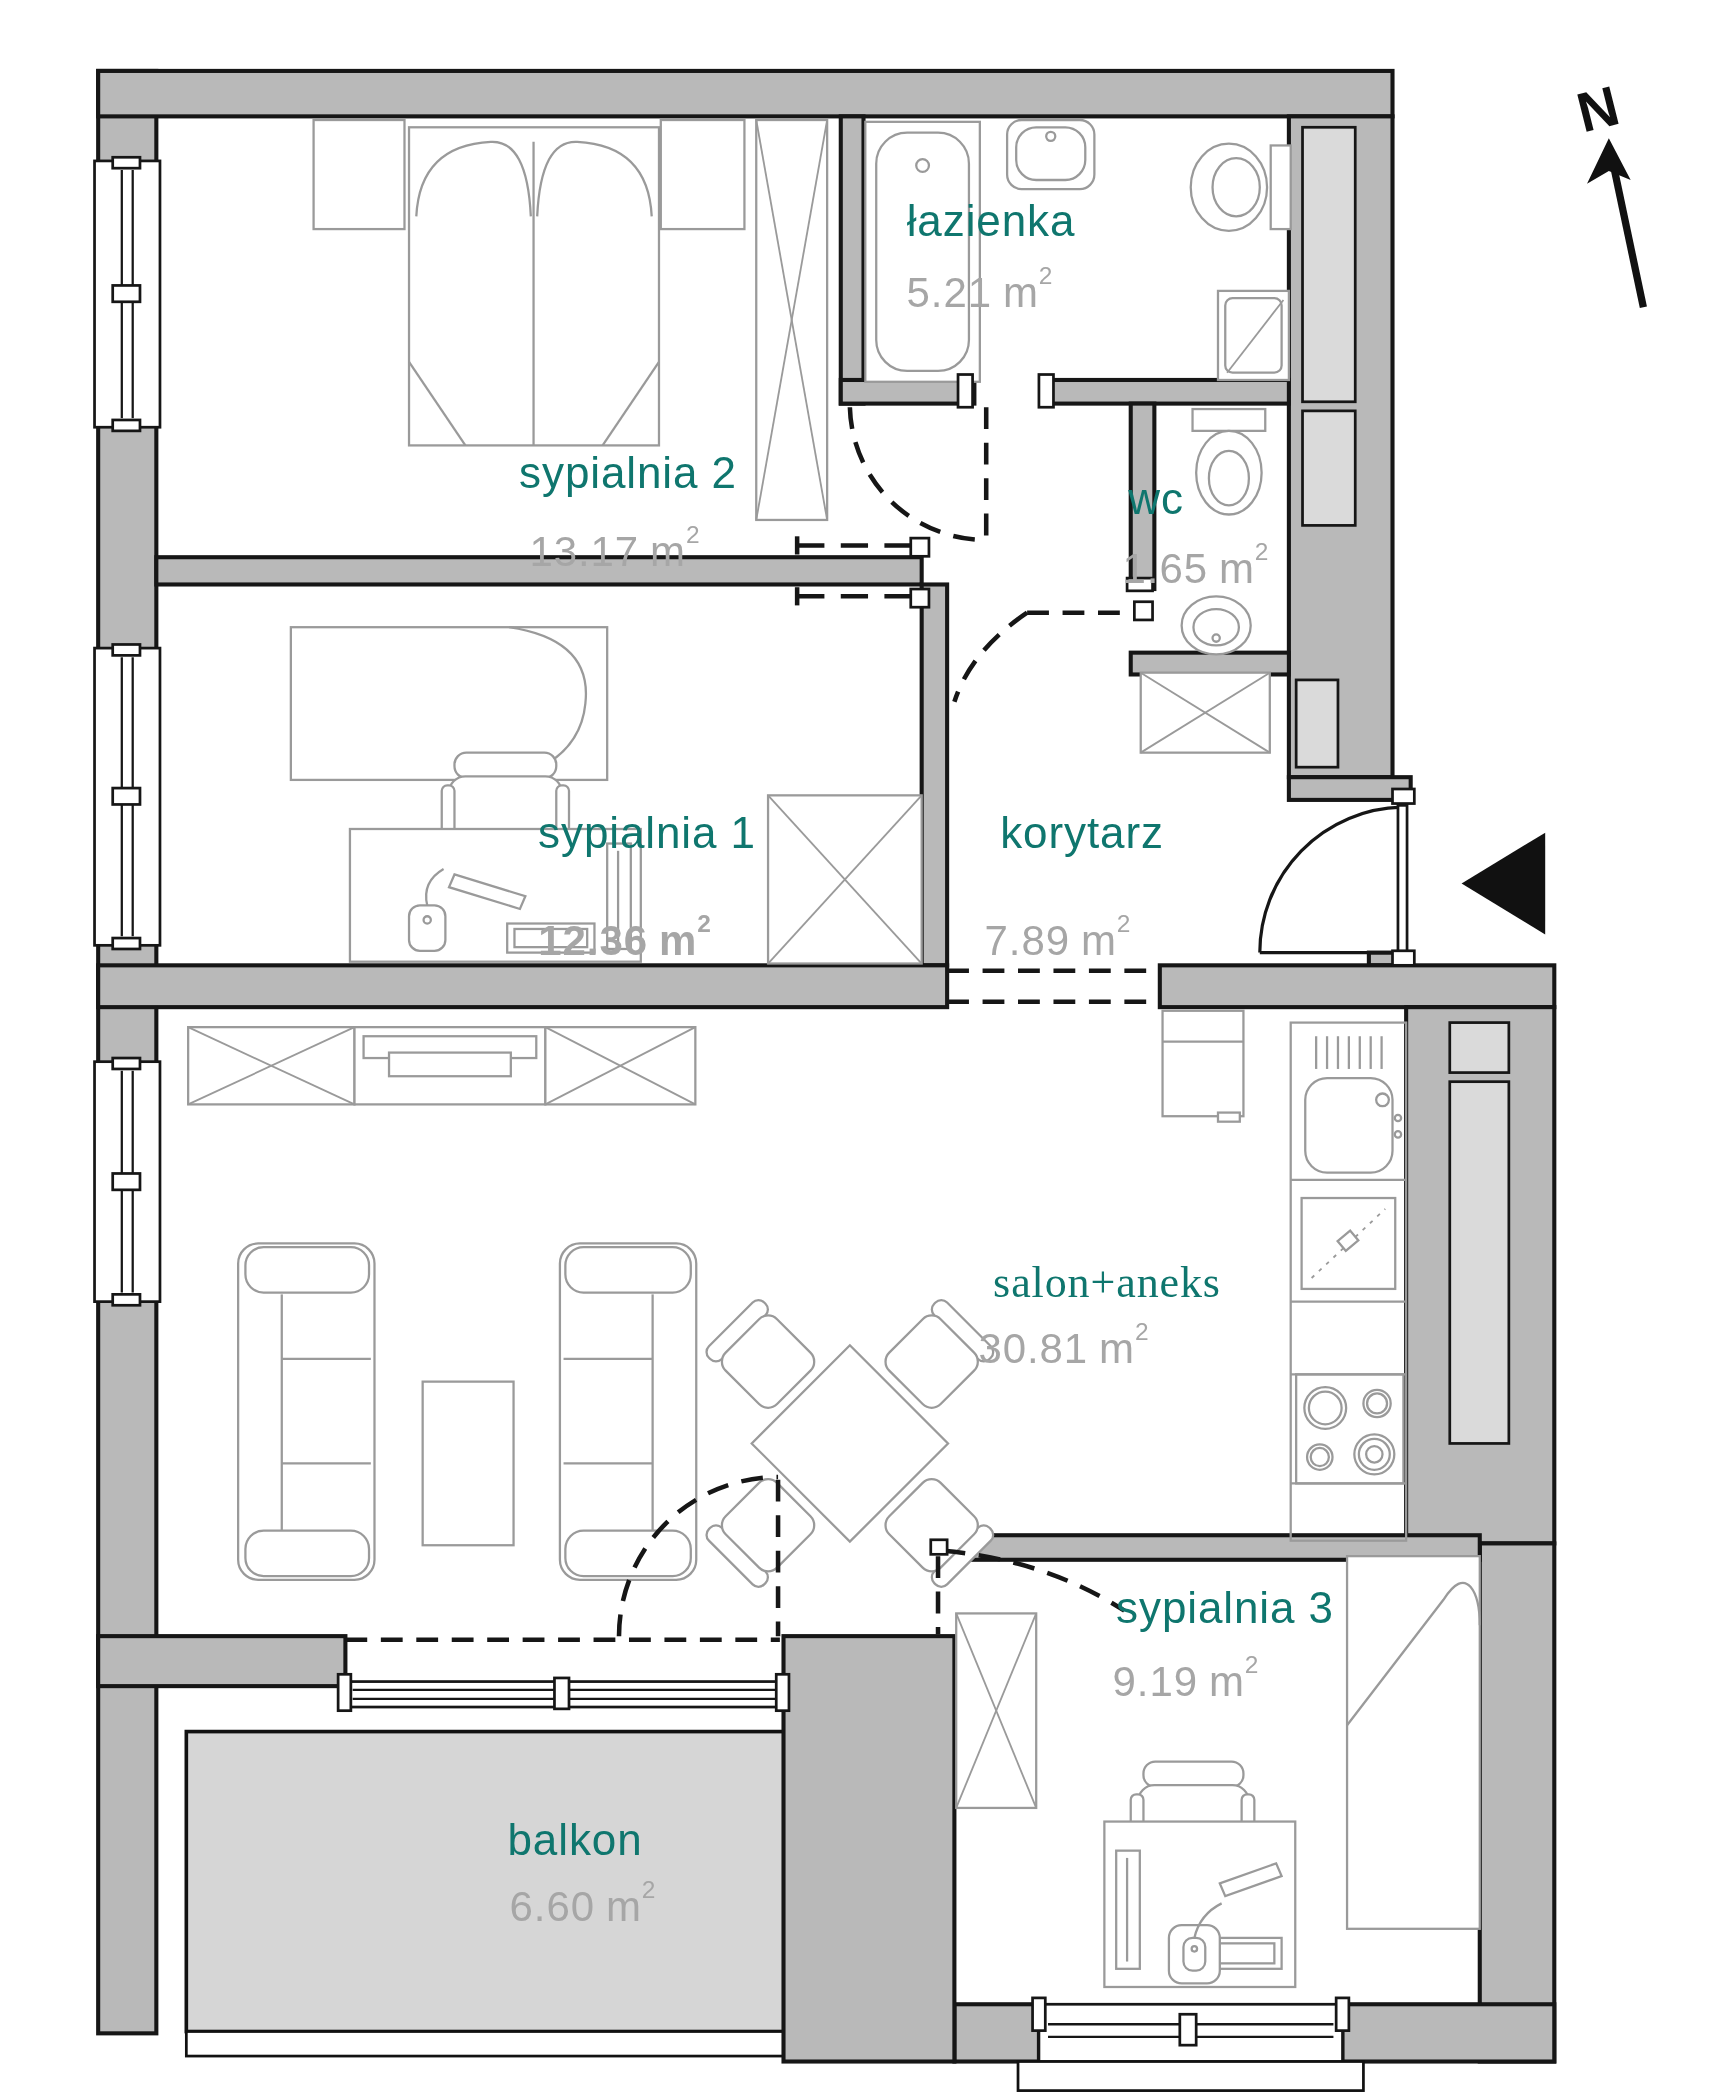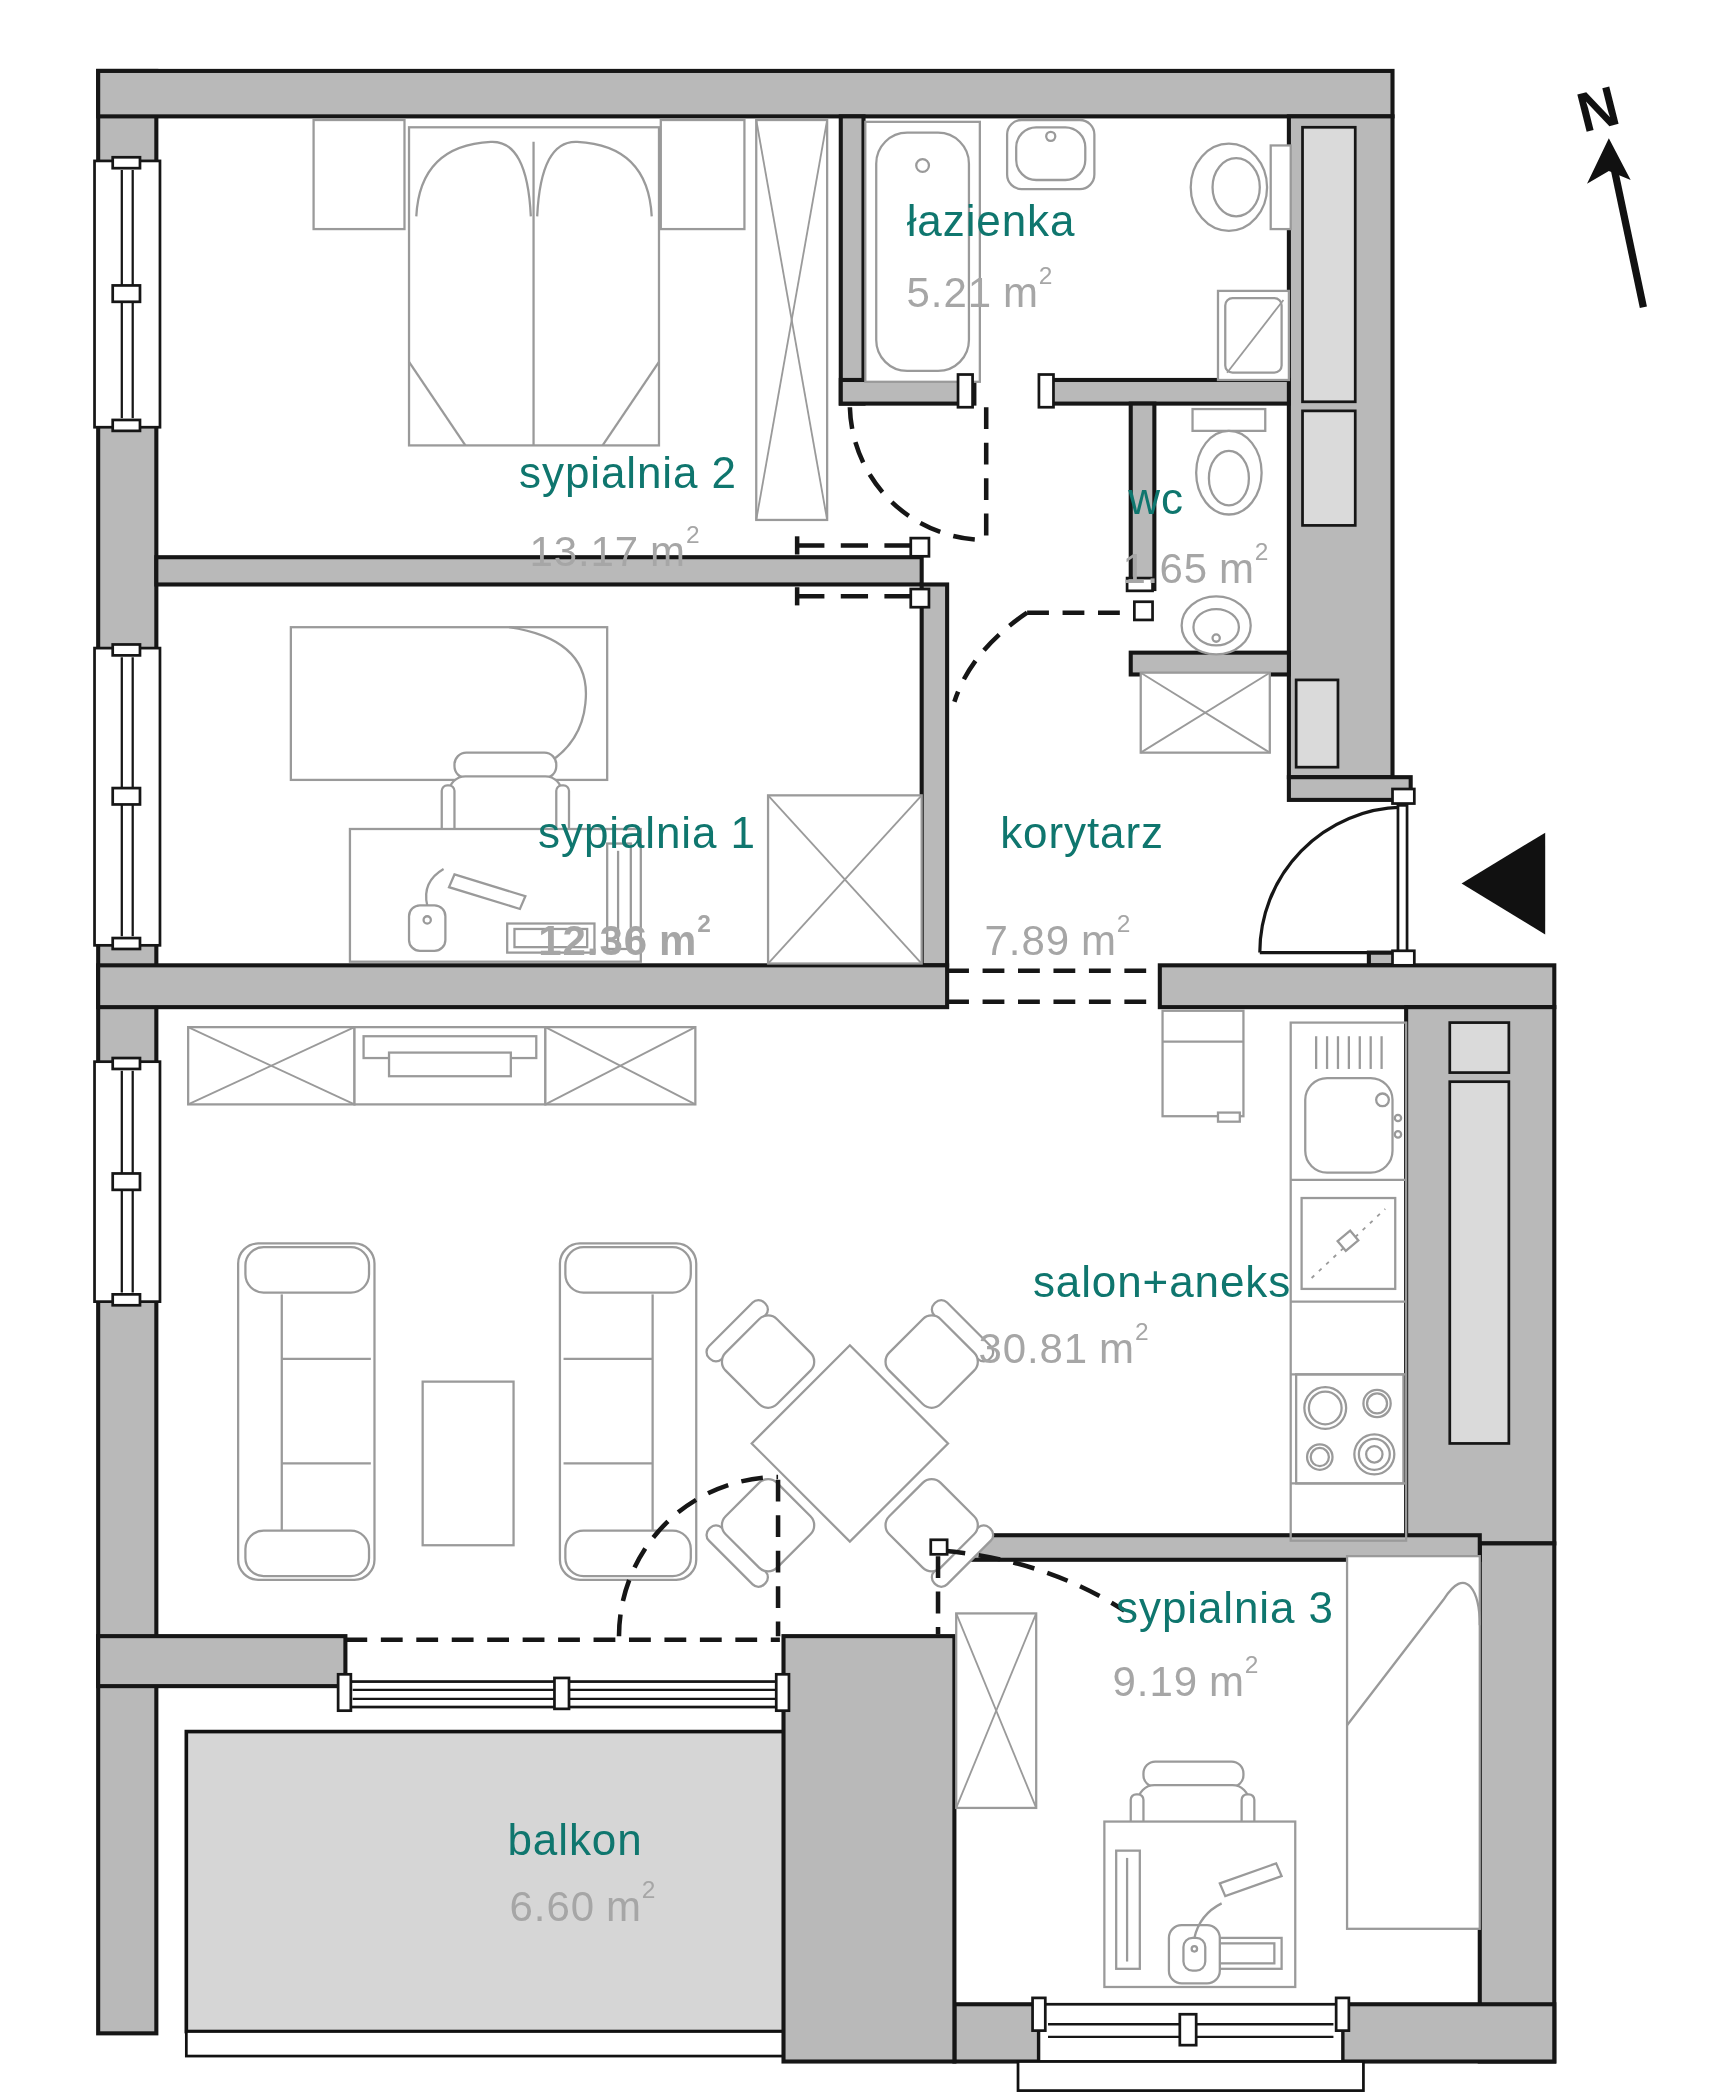--- a/index.html
+++ b/index.html
@@ -420,21 +420,21 @@
   <div class="room-label" style="left:647px;top:833px;">sypialnia 1</div>
   <div class="area-label" style="left:625px;top:937px;font-weight:bold;">
     <span>12.36</span><span class="unit-wrap"><span>m</span><sup>2</sup></span>
   </div>
 
   <div class="room-label" style="left:1082px;top:833px;">korytarz</div>
   <div class="area-label" style="left:1058px;top:937px;">
     <span>7.89</span><span class="unit-wrap"><span>m</span><sup>2</sup></span>
   </div>
 
-  <div class="room-label" style="left:1162px;top:1282px;">salon+aneks</div>
+  <div class="room-label" style="left:1107px;top:1282px;font-family:Liberation Serif, serif;">salon+aneks</div>
   <div class="area-label" style="left:1064px;top:1345px;">
     <span>30.81</span><span class="unit-wrap"><span>m</span><sup>2</sup></span>
   </div>
 
   <div class="room-label" style="left:1225px;top:1608px;">sypialnia 3</div>
   <div class="area-label" style="left:1186px;top:1678px;">
     <span>9.19</span><span class="unit-wrap"><span>m</span><sup>2</sup></span>
   </div>
 
   <div class="room-label" style="left:575px;top:1840px;">balkon</div>

